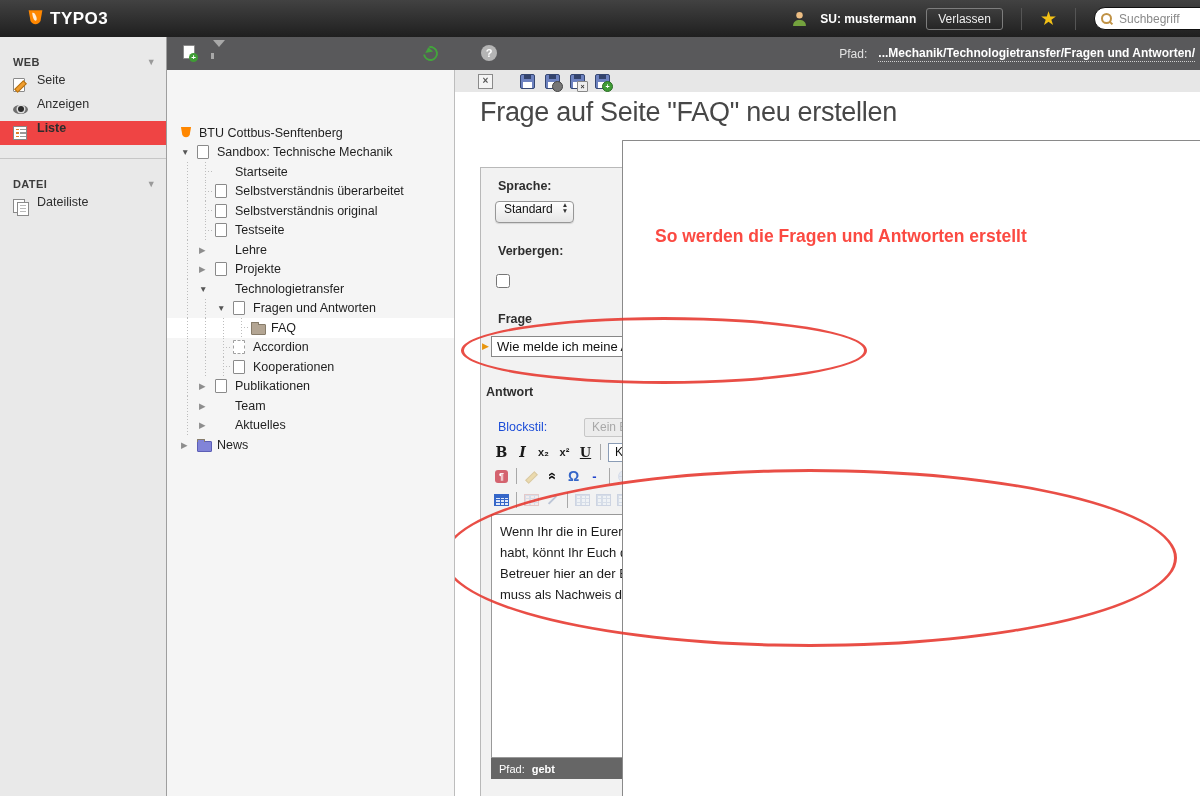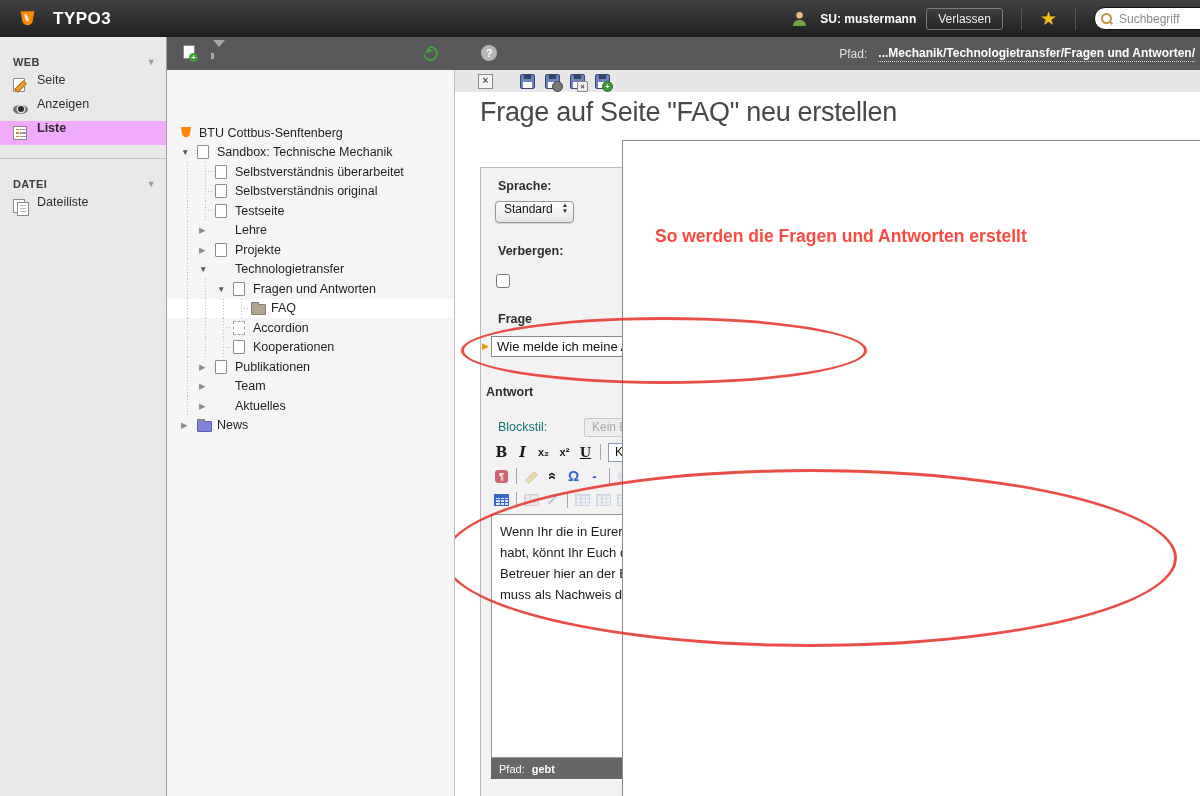--- a/index.html
+++ b/index.html
@@ -3,21 +3,21 @@
 <meta charset="utf-8">
 <style>
   html,body{margin:0;padding:0}
   body{width:1200px;height:796px;overflow:hidden;position:relative;background:#fff;
        font-family:"Liberation Sans","DejaVu Sans",sans-serif;-webkit-font-smoothing:antialiased}
   [data-interactable="true"]{cursor:pointer}
 
   
   .topbar{position:absolute;left:0;top:0;width:1200px;height:37px;
     background:linear-gradient(180deg,#424242,#1f1f1f);display:flex;align-items:center;z-index:30}
-  .logo{display:flex;align-items:flex-end;gap:16px;padding-left:18px}
+  .logo{display:flex;align-items:flex-start;gap:5px;padding-left:26px}
   .logo-text{color:#fff;font-weight:bold;font-size:17px;letter-spacing:.5px}
   .top-right{margin-left:auto;display:flex;align-items:center;gap:10px;padding-right:0}
   .username{color:#fff;font-weight:bold;font-size:12px;margin-left:3px}
   .logout{background:linear-gradient(#3d3d3d,#262626);border:1px solid #7d7d7d;border-radius:3px;
     color:#eee;font-size:12px;padding:3px 11px;font-family:inherit}
   .vsep{width:1px;height:22px;background:#555;margin:0 8px}
   .star{color:#f3c116;font-size:19px;line-height:19px}
   .searchbox{display:flex;align-items:center;background:#fff;border-radius:11px;height:21px;
     width:130px;margin-right:-32px;padding-left:6px;border:1px solid #111}
   .mag{width:7px;height:7px;border:2px solid #c09245;border-radius:50%;position:relative;flex:0 0 auto}
@@ -49,21 +49,21 @@
 
   
   .sidebar{position:absolute;left:0;top:37px;width:166px;bottom:0;background:#e9e9e9;
     border-right:1px solid #9e9e9e;z-index:20}
   .sb-section{padding-top:14px}
   .sb-head{display:flex;align-items:center;height:22px;padding:0 10px 0 13px;
     font-size:11px;font-weight:bold;color:#3c3c3c;letter-spacing:.4px}
   .sb-head .tri{margin-left:auto;color:#9a9a9a;font-size:9px}
   .sb-item{display:flex;height:24px;padding-left:13px;font-size:12.5px;color:#2d2d2d}
   .sb-item .sicon{width:24px;flex:0 0 24px;display:flex;align-items:center}
-  .sb-item.active{background:#f0abfc;font-weight:bold}
+  .sb-item.active{background:#ef4444;font-weight:bold}
   .sb-div{border-top:1px solid #c6c6c6;margin-top:13px}
 
   .spg{width:12px;height:14px;background:#fff;border:1px solid #8a8a8a;border-radius:1px;position:relative;box-sizing:border-box}
   .seite::after{content:'';position:absolute;width:11px;height:3px;background:#f09d2e;border:1px solid #b06f12;
     transform:rotate(-45deg);left:0px;top:5px}
   .eye{width:15px;height:9px;background:#6e6e6e;border-radius:50%;position:relative}
   .eye::after{content:'';position:absolute;left:4.5px;top:1.5px;width:6px;height:6px;border-radius:50%;
     background:#2b2b2b;box-shadow:0 0 0 1.5px #ddd}
   .slist{width:14px;height:14px;background:#fff;border:1px solid #888;box-sizing:border-box;
     background-image:repeating-linear-gradient(to bottom,#e07f2a 0 1.5px,transparent 1.5px 3.5px),
@@ -124,21 +124,21 @@
     font-size:12px;color:#111;box-shadow:0 1px 1px rgba(0,0,0,.12)}
   .macarrows{display:flex;flex-direction:column;margin-left:9px;font-size:6.5px;line-height:5.5px;color:#333}
   .fcheck{position:absolute;width:14px;height:14px;margin:0}
   .fieldmark{position:absolute;font-size:9px;color:#e8950c}
   .ftext{position:absolute;height:21px;border:1px solid #878787;background:#fff;font-size:13px;color:#111;
     padding:0 5px;font-family:inherit;box-sizing:border-box}
 
   
   .rte{position:absolute;left:10px;top:246px;width:665px}
   .rte-row1{display:flex;align-items:center;height:26px}
-  .rte-row1 .bslabel{font-size:12.5px;color:#0f766e;width:86px;padding-left:7px}
+  .rte-row1 .bslabel{font-size:12.5px;color:#1d4ed8;width:86px;padding-left:7px}
   .bsselect{width:212px;height:19px;border:1px solid #c7c7c7;background:#ececec;color:#a8a8a8;
     font-size:12px;display:flex;align-items:center;padding:0 7px;border-radius:2px;box-sizing:border-box}
   .bsselect .c{margin-left:auto;color:#b3b3b3;font-size:8px}
   .rte-toolrow{display:flex;align-items:center;height:24px}
   .rbtn{display:inline-flex;align-items:center;justify-content:center;min-width:19px;height:20px;margin:0 1px}
   .rsep{width:1px;height:16px;background:#a8a8a8;margin:0 4px;flex:0 0 1px}
   .dis{opacity:.5}
   .fmt-b{font-family:"DejaVu Serif","Liberation Serif",serif;font-weight:bold;font-size:14px;color:#1a1a1a}
   .fmt-i{font-family:"DejaVu Serif","Liberation Serif",serif;font-style:italic;font-weight:bold;font-size:14px;color:#1a1a1a}
   .fmt-sub,.fmt-sup{font-weight:bold;font-size:11px;color:#1a1a1a}
@@ -308,20 +308,28 @@
         <span class="texp open" data-interactable="true">▼</span>
         <span class="ticon" data-interactable="false">
           <span class="tpg" data-interactable="false"></span>
         </span>
         <span class="tlabel" data-interactable="false">Sandbox: Technische Mechanik</span>
       </div>
       <div class="trow" data-interactable="true">
         <span class="tslot guide" data-interactable="false"></span>
         <span class="tslot guide stub" data-interactable="false"></span>
         <span class="ticon" data-interactable="false">
+          <span class="tpg content" data-interactable="false"></span>
+        </span>
+        <span class="tlabel" data-interactable="false">Startseite</span>
+      </div>
+      <div class="trow" data-interactable="true">
+        <span class="tslot guide" data-interactable="false"></span>
+        <span class="tslot guide stub" data-interactable="false"></span>
+        <span class="ticon" data-interactable="false">
           <span class="tpg" data-interactable="false"></span>
         </span>
         <span class="tlabel" data-interactable="false">Selbstverständnis überarbeitet</span>
       </div>
       <div class="trow" data-interactable="true">
         <span class="tslot guide" data-interactable="false"></span>
         <span class="tslot guide stub" data-interactable="false"></span>
         <span class="ticon" data-interactable="false">
           <span class="tpg" data-interactable="false"></span>
         </span>

